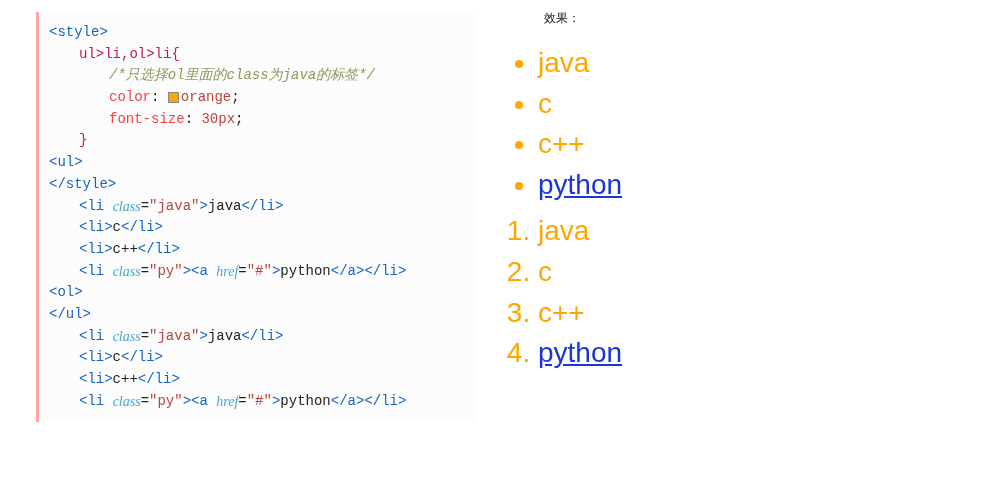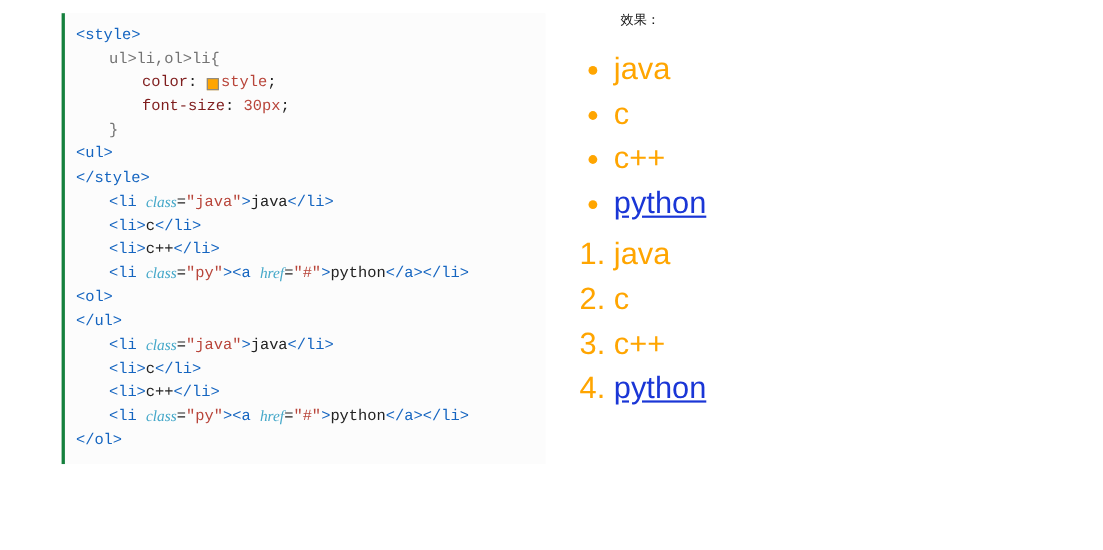--- a/index.html
+++ b/index.html
@@ -7,23 +7,23 @@
     margin: 0;
     padding: 0;
     font-family: Consolas, "Courier New", monospace;
     font-size: 14px;
     background: #fff;
     display: flex;
   }
   .code-pane {
     width: 440px;
     background: #fcfcfc;
-    border-left: 3px solid #15803d;
+    border-left: 3px solid #fca5a5;
     padding: 10px 4px 10px 0;
-    margin-left: 56px;
+    margin-left: 36px;
     margin-top: 12px;
     position: relative;
   }
   .line {
     display: flex;
     align-items: center;
     line-height: 1.55;
     white-space: pre;
     padding-left: 10px;
   }
@@ -32,22 +32,22 @@
     width: 1px;
     align-self: stretch;
     background: #d0d0d0;
     margin-right: 0;
   }
   .gw { display:inline-block; width: 30px; }
   .gw .guide { margin-left: 14px; }
   .tag      { color: #1565c0; }
   .attr     { color: #45a8c9; font-style: italic; font-family: Liberation Serif, serif; }
   .str      { color: #b8453a; }
-  .prop     { color: #7f1d1d; }
-  .sel      { color: #737373; }
+  .prop     { color: #ef4444; }
+  .sel      { color: #be185d; }
   .val-kw   { color: #b8453a; }
   .punct    { color: #222; }
   .txt      { color: #222; }
   .comment  { color: #8a9a5b; font-style: italic; }
   .swatch {
     display: inline-block;
     width: 11px; height: 11px;
     background: orange;
     border: 1px solid #888;
     vertical-align: -1px;
@@ -87,25 +87,29 @@
 
   <div class="line">
     <span class="tag">&lt;style&gt;</span>
   </div>
 
   <div class="line">
     <span class="gw"><span class="guide"></span></span>
     <span class="sel">ul&gt;li,ol&gt;li{</span>
   </div>
 
+  <div class="line">
+    <span class="gw"><span class="guide"></span></span><span class="gw"><span class="guide"></span></span>
+    <span class="comment">/*只选择ol里面的class为java的标签*/</span>
+  </div>
 
   <div class="line">
     <span class="gw"><span class="guide"></span></span><span class="gw"><span class="guide"></span></span>
     <span class="prop">color</span><span class="punct">: </span>
-    <span class="swatch"></span><span class="val-kw">style</span><span class="punct">;</span>
+    <span class="swatch"></span><span class="val-kw">orange</span><span class="punct">;</span>
   </div>
 
   <div class="line">
     <span class="gw"><span class="guide"></span></span><span class="gw"><span class="guide"></span></span>
     <span class="prop">font-size</span><span class="punct">: </span>
     <span class="val-kw">30px</span><span class="punct">;</span>
   </div>
 
   <div class="line">
     <span class="gw"><span class="guide"></span></span>
@@ -167,23 +171,20 @@
     <span class="tag">&lt;li&gt;</span><span class="txt">c++</span><span class="tag">&lt;/li&gt;</span>
   </div>
 
   <div class="line">
     <span class="gw"><span class="guide"></span></span>
     <span class="tag">&lt;li</span><span> </span>
     <span class="attr">class</span><span class="punct">=</span><span class="str">"py"</span><span class="tag">&gt;</span><span class="tag">&lt;a</span><span> </span>
     <span class="attr">href</span><span class="punct">=</span><span class="str">"#"</span><span class="tag">&gt;</span><span class="txt">python</span><span class="tag">&lt;/a&gt;</span><span class="tag">&lt;/li&gt;</span>
   </div>
 
-  <div class="line">
-    <span class="tag">&lt;/ol&gt;</span>
-  </div>
 
 </div>
 
 <div class="result-pane">
   <div class="result-label">效果：</div>
   <div class="demo">
     <ul>
       <li>java</li>
       <li>c</li>
       <li>c++</li>

